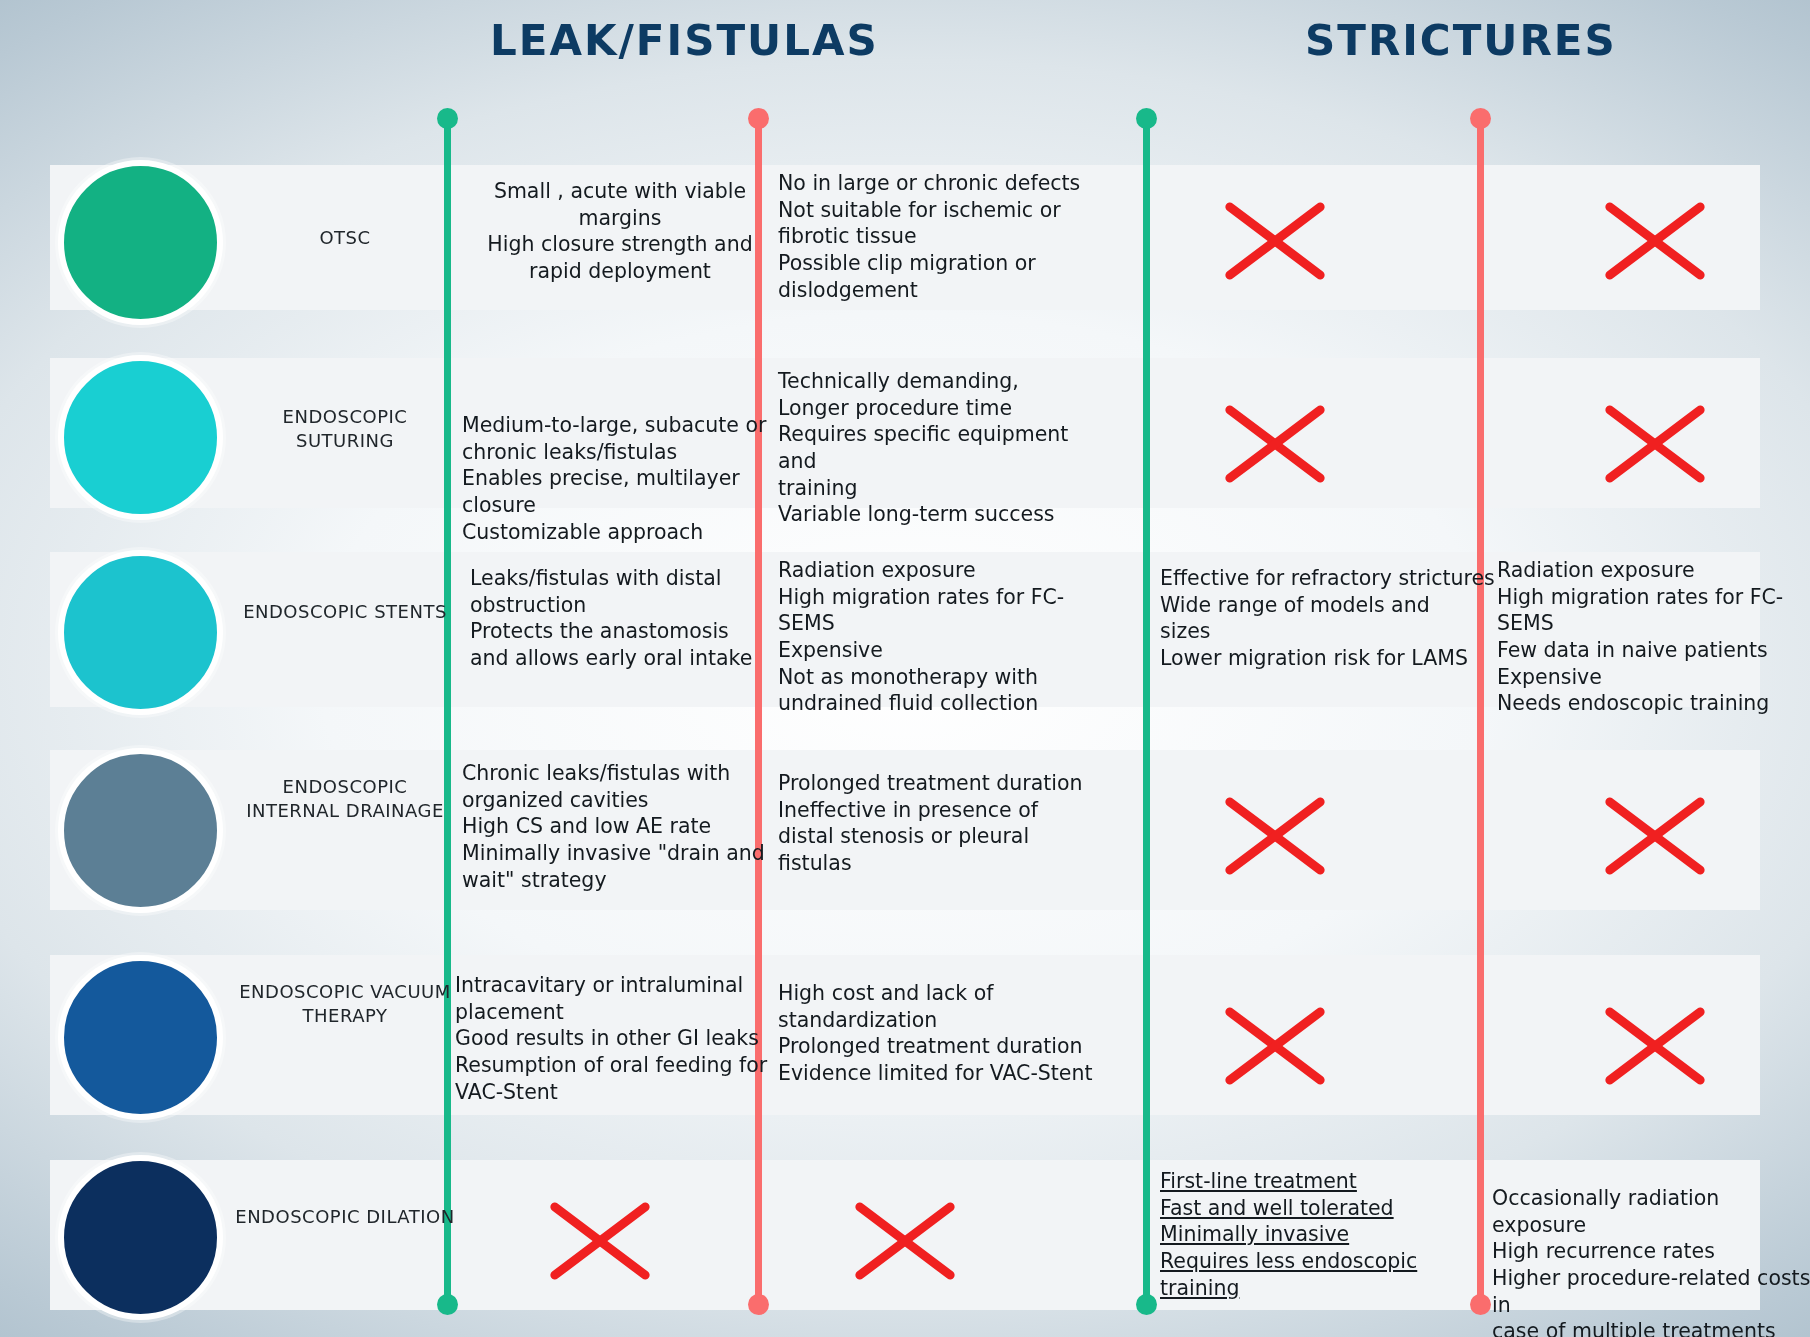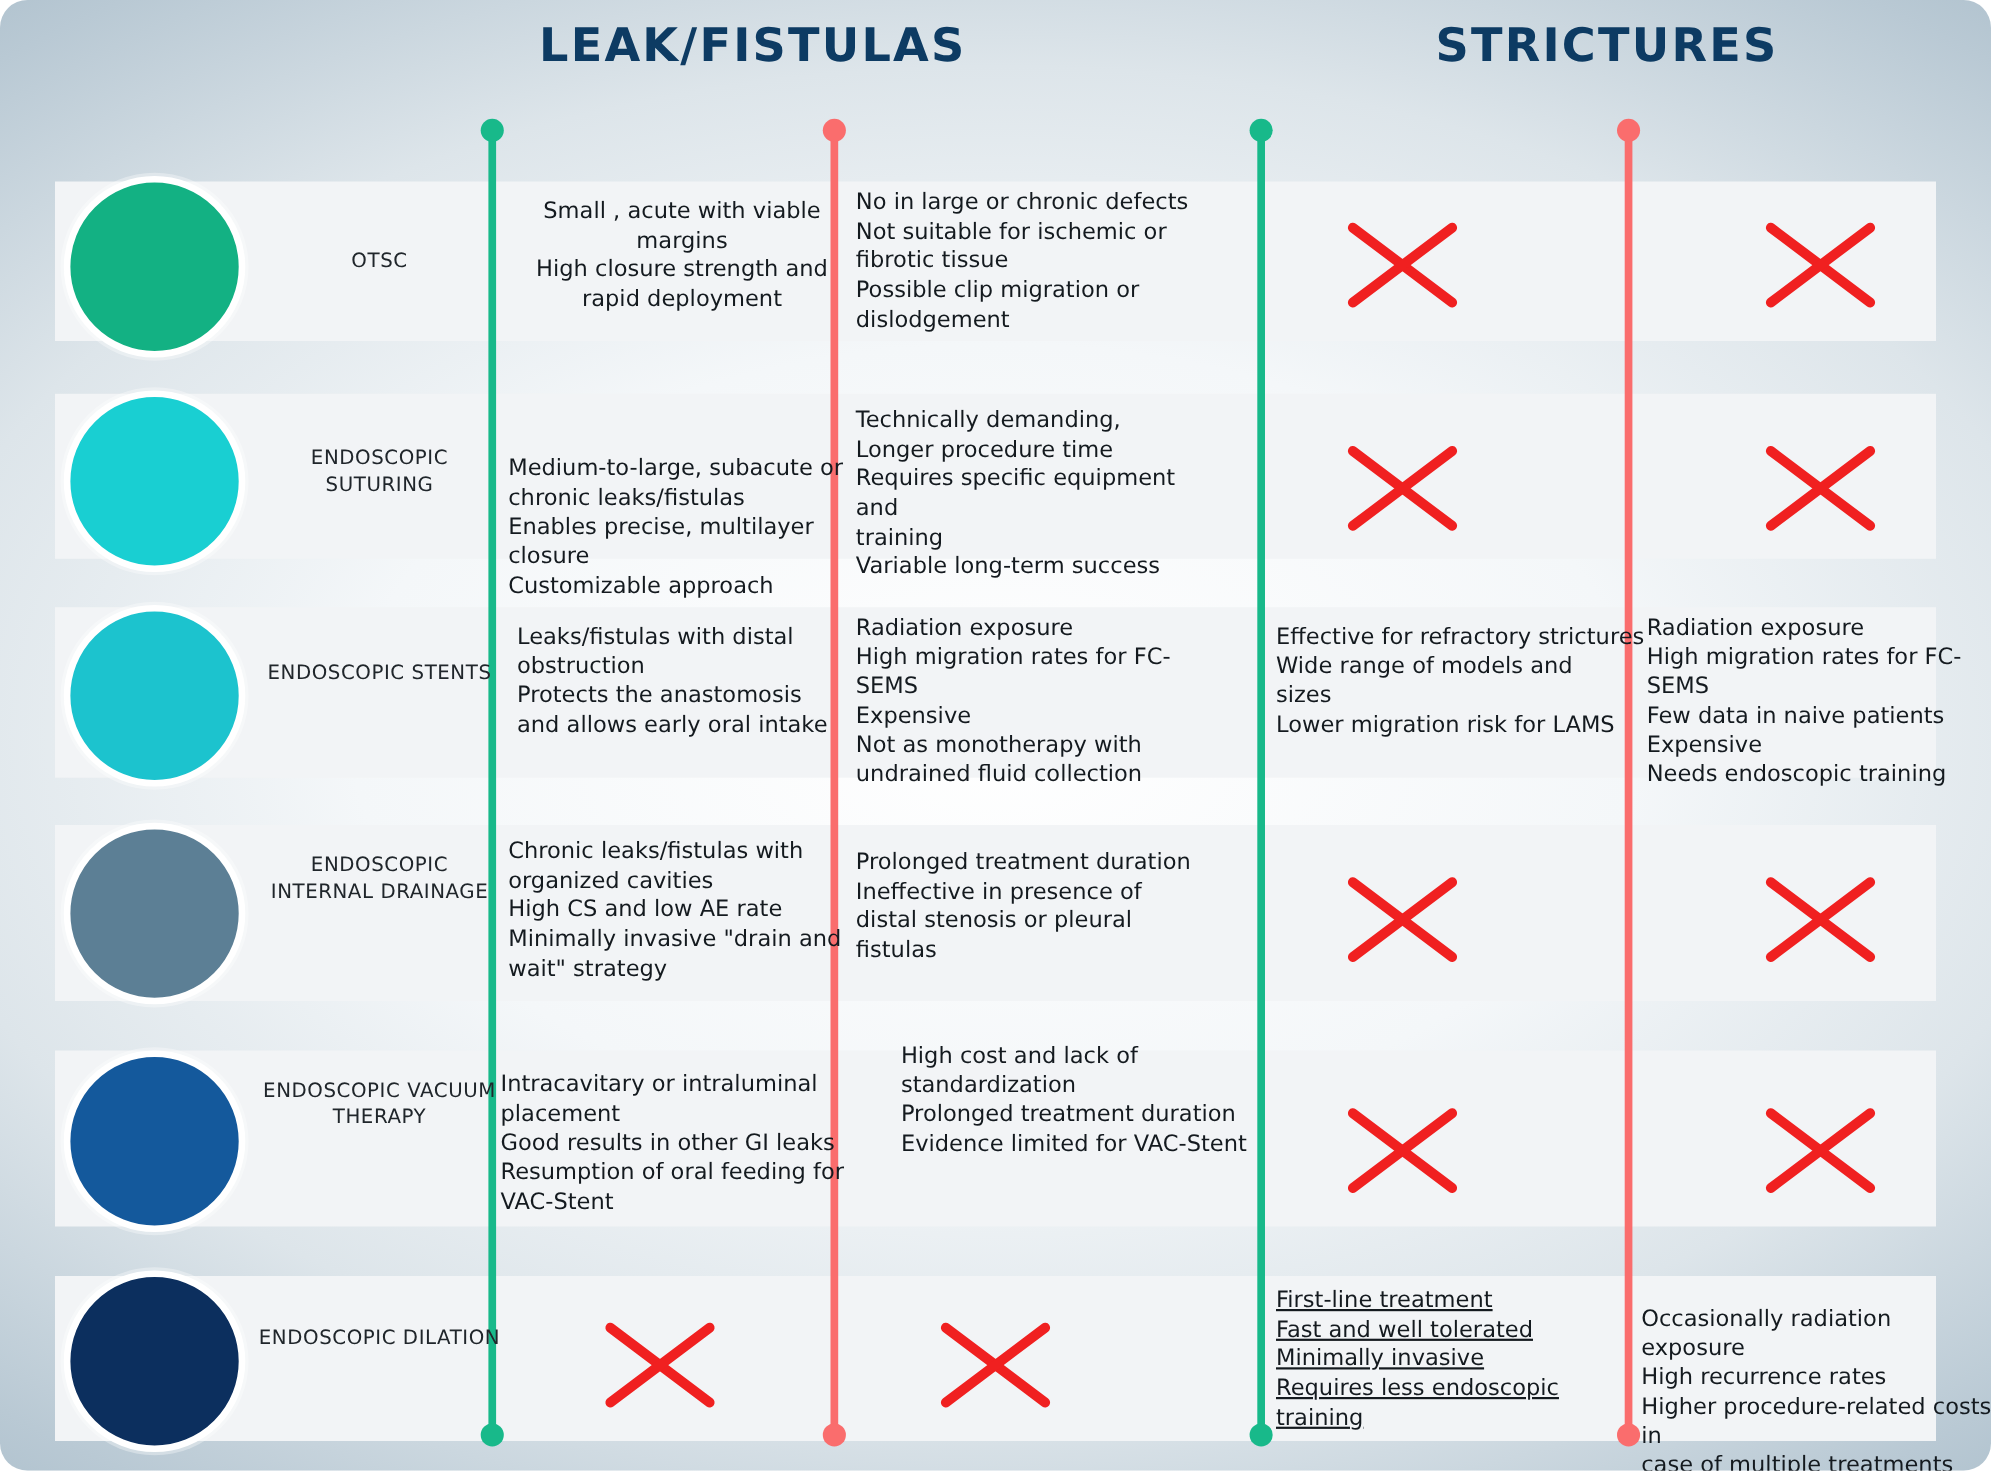--- a/index.html
+++ b/index.html
@@ -12,21 +12,20 @@
     font-family: "Liberation Sans", sans-serif;
     overflow: hidden;
   }
   #figure {
     position: relative;
     width: 1810px;
     height: 1337px;
     background:
       radial-gradient(ellipse 85% 70% at 50% 50%, #ffffff 0%, #f4f7f9 38%, #dde5ea 65%, #b9c9d4 88%, #a8bcc9 100%);
     box-sizing: border-box;
-    border-radius: 25px;
   }
 
   
   .header {
     position: absolute;
     top: 6px;
     left: 0;
     width: 100%;
     height: 80px;
   }
@@ -233,21 +232,21 @@
 
   <div class="circle" style="left:58px;top:955px;width:165px;height:165px;background:#14599c;"></div>
   <div class="row-label" style="left:235px;top:980px;width:220px;">ENDOSCOPIC
 VACUUM
 THERAPY</div>
   <div class="cell" style="left:455px;top:972px;width:320px;">Intracavitary or intraluminal
 placement
 Good results in other GI leaks
 Resumption of oral feeding for
 VAC-Stent</div>
-  <div class="cell" style="left:778px;top:946px;width:330px;margin-left:41px;">High cost and lack of
+  <div class="cell" style="left:778px;top:980px;width:330px;">High cost and lack of
 standardization
 Prolonged treatment duration
 Evidence limited for VAC-Stent</div>
   <div class="xmark" style="left:1220px;top:1000px;">
     <span class="a"></span>
       <span class="b"></span>
   </div>
   <div class="xmark" style="left:1600px;top:1000px;">
     <span class="a"></span>
       <span class="b"></span>

